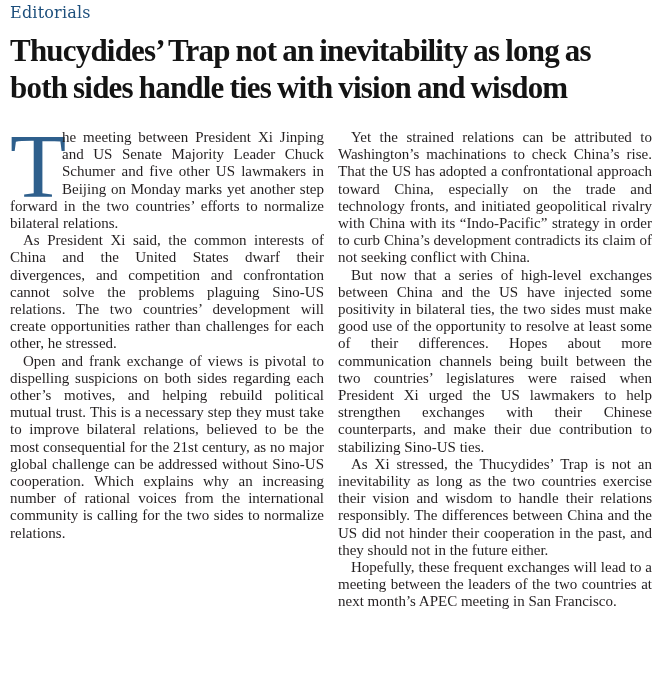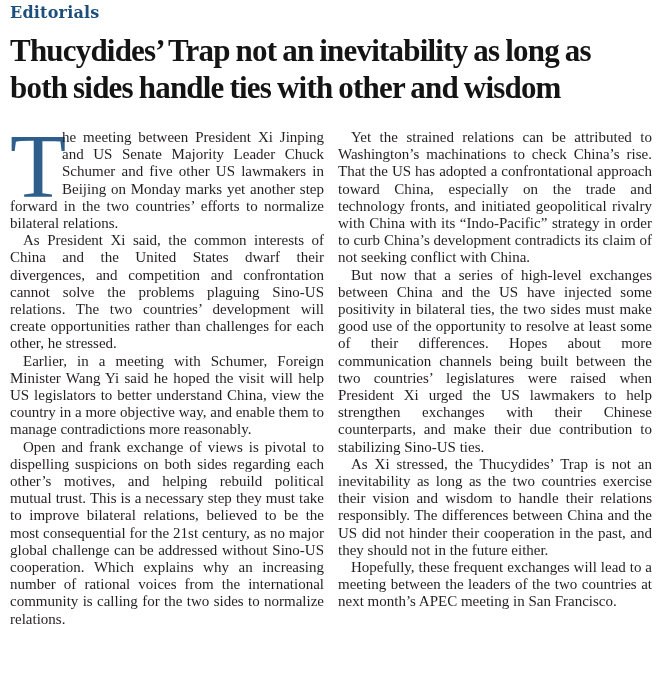--- a/index.html
+++ b/index.html
@@ -12,21 +12,21 @@
     width: 661px;
     height: 679px;
     box-sizing: border-box;
     background: var(--bg-color, #ffffff);
     padding: 3px 9px 0 10px;
     font-family: "Liberation Serif", serif;
     overflow: hidden;
   }
   .section-label {
     font-family: "DejaVu Serif", serif;
-    font-weight: bold;
+    font-weight: normal;
     font-size: 16px;
     line-height: 19px;
     letter-spacing: 0.2px;
     color: var(--label-color, #1d4f7c);
   }
   .headline {
     margin: 10px 0 0 0;
     font-family: "Liberation Serif", serif;
     font-weight: bold;
     font-size: 31px;
@@ -64,26 +64,25 @@
     line-height: 70px;
     color: var(--dropcap-color, #2e5f8c);
     text-indent: 0;
   }
 </style>
 </head>
 <body>
 
 <div class="page" style="--bg-color: #ffffff; --label-color: #1d4f7c; --headline-color: #141414; --body-color: #231f20; --dropcap-color: #2e5f8c;">
   <div class="section-label">Editorials</div>
-  <h1 class="headline">Thucydides’ Trap not an inevitability as long as both sides handle ties with other and wisdom</h1>
+  <h1 class="headline">Thucydides’ Trap not an inevitability as long as both sides handle ties with vision and wisdom</h1>
   <div class="columns">
     <div class="col">
         <p class="para"><span class="dropcap">T</span>he meeting between President Xi Jinping and US Senate Majority Leader Chuck Schumer and five other US lawmakers in Beijing on Monday marks yet another step forward in the two countries’ efforts to normalize bilateral relations.</p>
         <p class="para indent">As President Xi said, the common interests of China and the United States dwarf their divergences, and competition and confrontation cannot solve the problems plaguing Sino-US relations. The two countries’ development will create opportunities rather than challenges for each other, he stressed.</p>
-        <p class="para indent">Earlier, in a meeting with Schumer, Foreign Minister Wang Yi said he hoped the visit will help US legislators to better understand China, view the country in a more objective way, and enable them to manage contradictions more reasonably.</p>
         <p class="para indent">Open and frank exchange of views is pivotal to dispelling suspicions on both sides regarding each other’s motives, and helping rebuild political mutual trust. This is a necessary step they must take to improve bilateral relations, believed to be the most consequential for the 21st century, as no major global challenge can be addressed without Sino-US cooperation. Which explains why an increasing number of rational voices from the international community is calling for the two sides to normalize relations.</p>
       </div>
     <div class="col">
         <p class="para indent">Yet the strained relations can be attributed to Washington’s machinations to check China’s rise. That the US has adopted a confrontational approach toward China, especially on the trade and technology fronts, and initiated geopolitical rivalry with China with its “Indo-Pacific” strategy in order to curb China’s development contradicts its claim of not seeking conflict with China.</p>
         <p class="para indent">But now that a series of high-level exchanges between China and the US have injected some positivity in bilateral ties, the two sides must make good use of the opportunity to resolve at least some of their differences. Hopes about more communication channels being built between the two countries’ legislatures were raised when President Xi urged the US lawmakers to help strengthen exchanges with their Chinese counterparts, and make their due contribution to stabilizing Sino-US ties.</p>
         <p class="para indent">As Xi stressed, the Thucydides’ Trap is not an inevitability as long as the two countries exercise their vision and wisdom to handle their relations responsibly. The differences between China and the US did not hinder their cooperation in the past, and they should not in the future either.</p>
         <p class="para indent">Hopefully, these frequent exchanges will lead to a meeting between the leaders of the two countries at next month’s APEC meeting in San Francisco.</p>
       </div>
   </div>
 </div>

